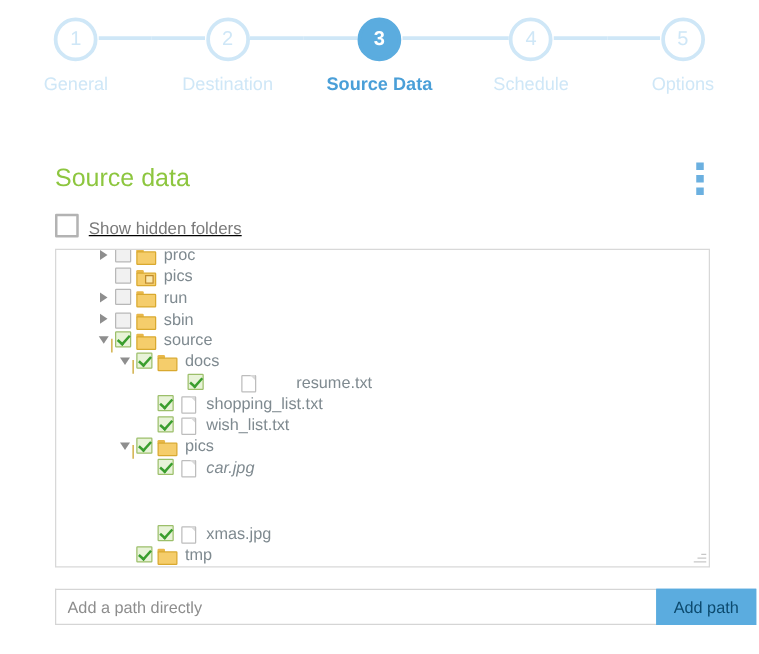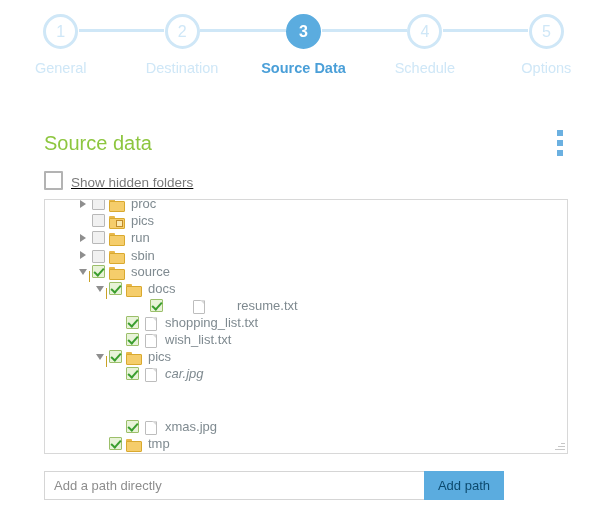--- a/index.html
+++ b/index.html
@@ -161,21 +161,21 @@
     position: absolute; right: 2px; bottom: 2px; width: 12px; height: 12px;
     cursor: nwse-resize; opacity: .55;
   }
   .resize-grip span {
     position: absolute; right: 0; background: #9a9a9a; height: 1px;
     transform-origin: right center;
   }
 
   
   .footer {
-    position: absolute; left: 44px; top: 471px; width: 460px; height: 29px;
+    position: absolute; left: 44px; top: 471px; width: 561px; height: 29px;
     display: flex;
   }
   .path-input {
     flex: 1 1 auto; height: 29px;
     border: 1px solid #d5d5d5; border-right: none;
     padding: 0 9px; font-size: 13px; color: #555;
     font-family: "Liberation Sans", sans-serif; outline: none;
     background: #fff;
   }
   .path-input::placeholder { color: #8d8d8d; }

